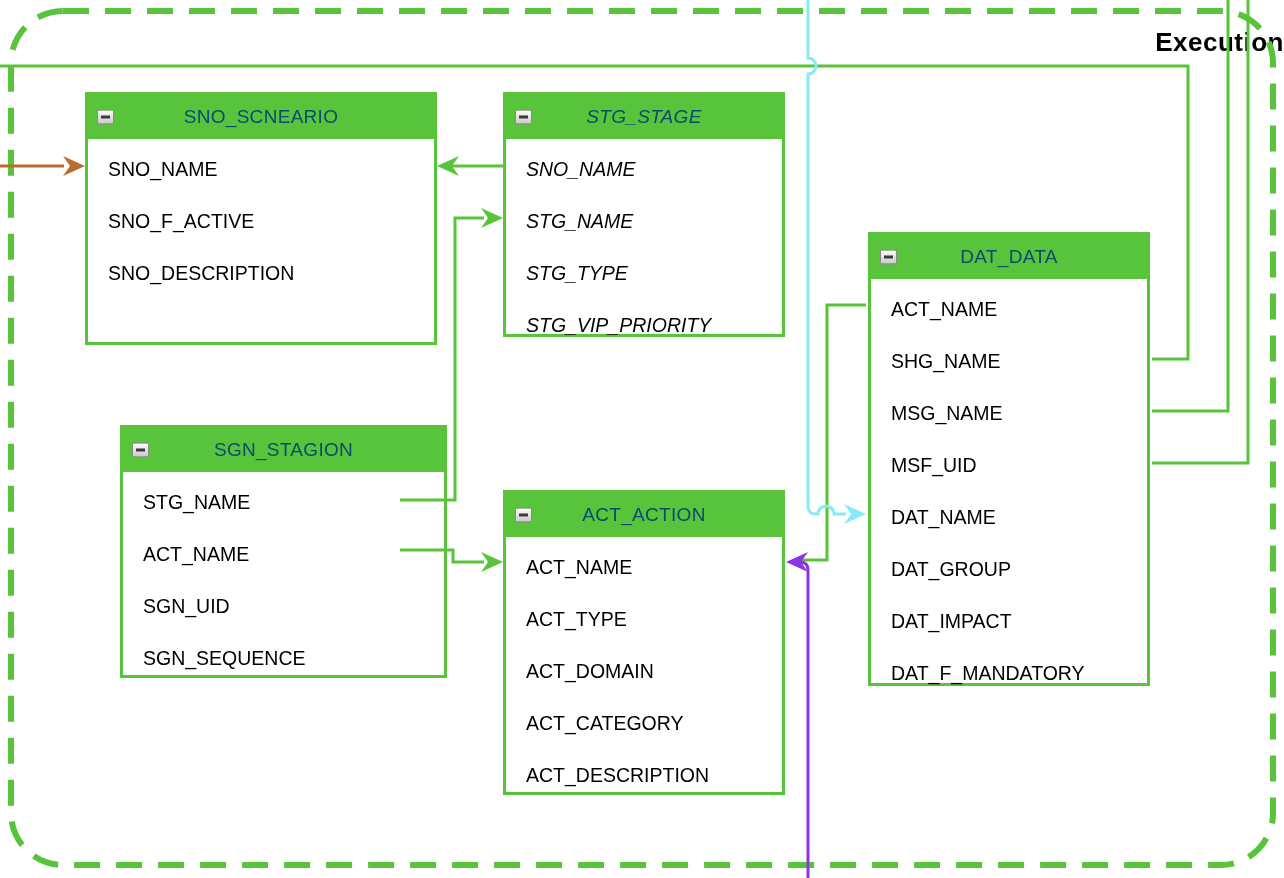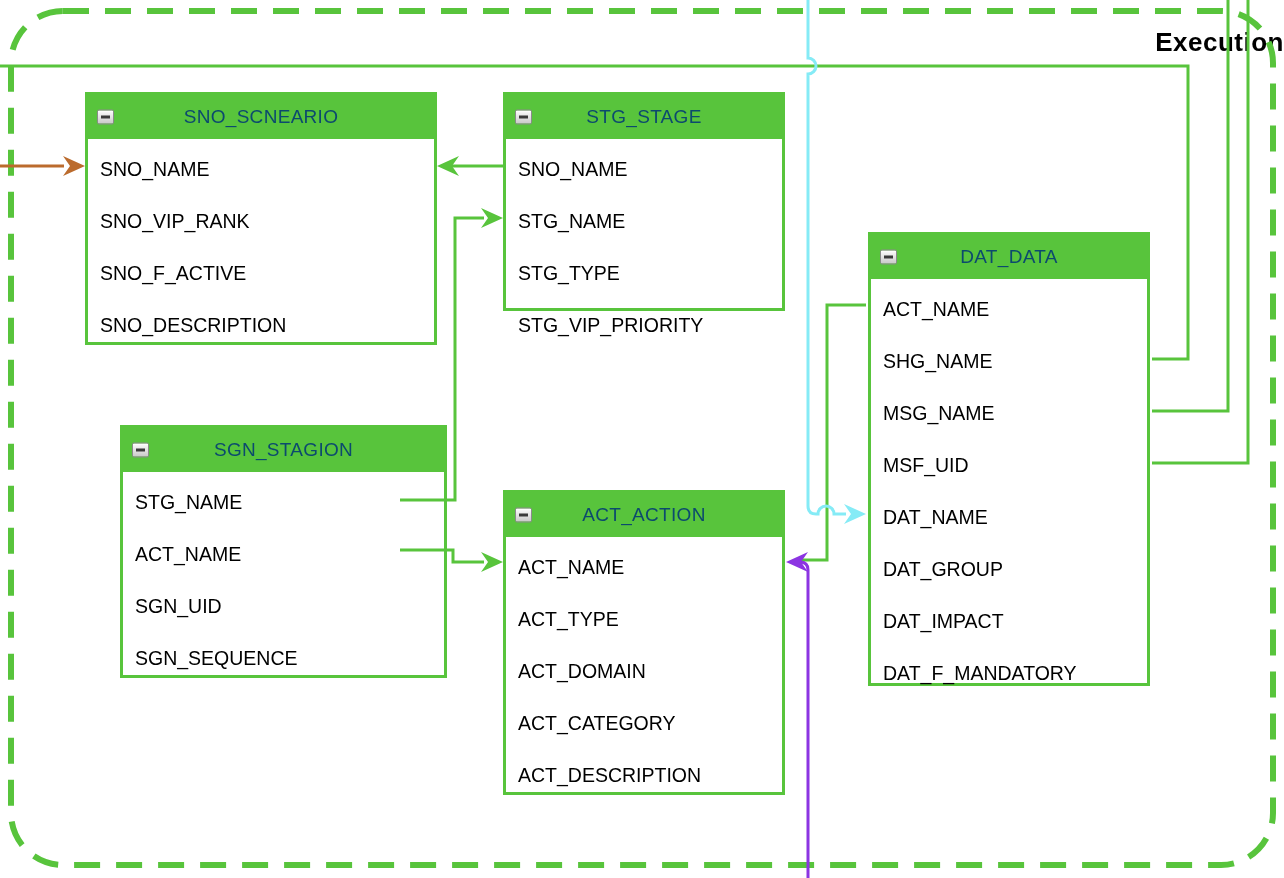--- a/index.html
+++ b/index.html
@@ -21,27 +21,27 @@
     font-size:19px;letter-spacing:.3px;
   }
   .collapse{
     position:absolute;left:9px;top:50%;transform:translateY(-50%);
     width:17px;height:15px;border:1px solid #8a8a8a;border-radius:2px;
     background:linear-gradient(#fdfdfd,#c9c9c9);
     box-shadow:inset 0 1px 0 #fff;display:flex;align-items:center;justify-content:center;
     box-sizing:border-box;cursor:pointer;
   }
   .collapse .minus{width:9px;height:2.5px;background:#3a3a3a;display:block;}
-  .tbody{padding-top:4px;overflow:hidden;}
+  .tbody{padding-top:4px;overflow:hidden;padding-left:8px;}
   .row{
     height:52px;display:flex;align-items:center;padding-left:12px;
     font-size:19.5px;color:#000;white-space:nowrap;
   }
   #t-sno{left:85px;top:92px;width:352px;height:253px;}
-  #t-stg{left:503px;top:92px;width:282px;height:219px;}
+  #t-stg{left:503px;top:92px;width:282px;height:245px;font-style:italic;}
   #t-dat{left:868px;top:232px;width:282px;height:454px;}
   #t-sgn{left:120px;top:425px;width:327px;height:253px;}
   #t-act{left:503px;top:490px;width:282px;height:305px;}
   #overlay{position:absolute;left:0;top:0;z-index:5;pointer-events:none;}
   #overlay path{fill:none;stroke-width:3;}
   #border-rect{fill:none;stroke-width:6;}
 </style>
 </head>
 <body>
 
@@ -51,21 +51,20 @@
 
   <div class="table" id="t-sno">
     <div class="thead">
       <span class="collapse">
           <span class="minus"></span>
         </span>
       <span>SNO_SCNEARIO</span>
     </div>
     <div class="tbody">
         <div class="row">SNO_NAME</div>
-        <div class="row">SNO_VIP_RANK</div>
         <div class="row">SNO_F_ACTIVE</div>
         <div class="row">SNO_DESCRIPTION</div>
       </div>
   </div>
 
   <div class="table" id="t-stg">
     <div class="thead">
       <span class="collapse">
           <span class="minus"></span>
         </span>

